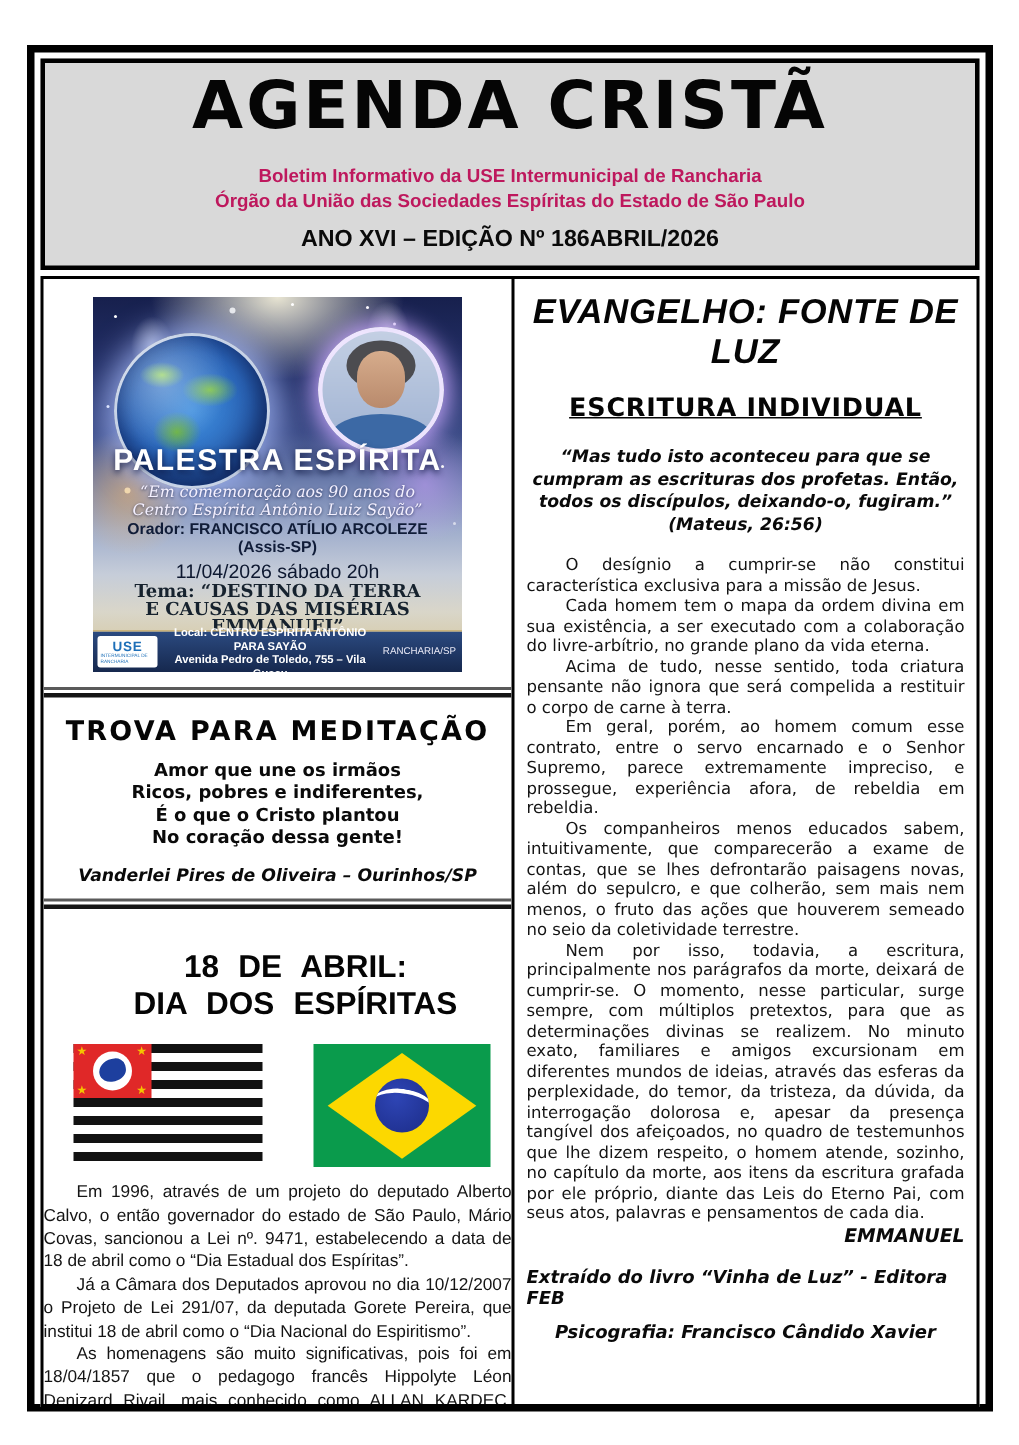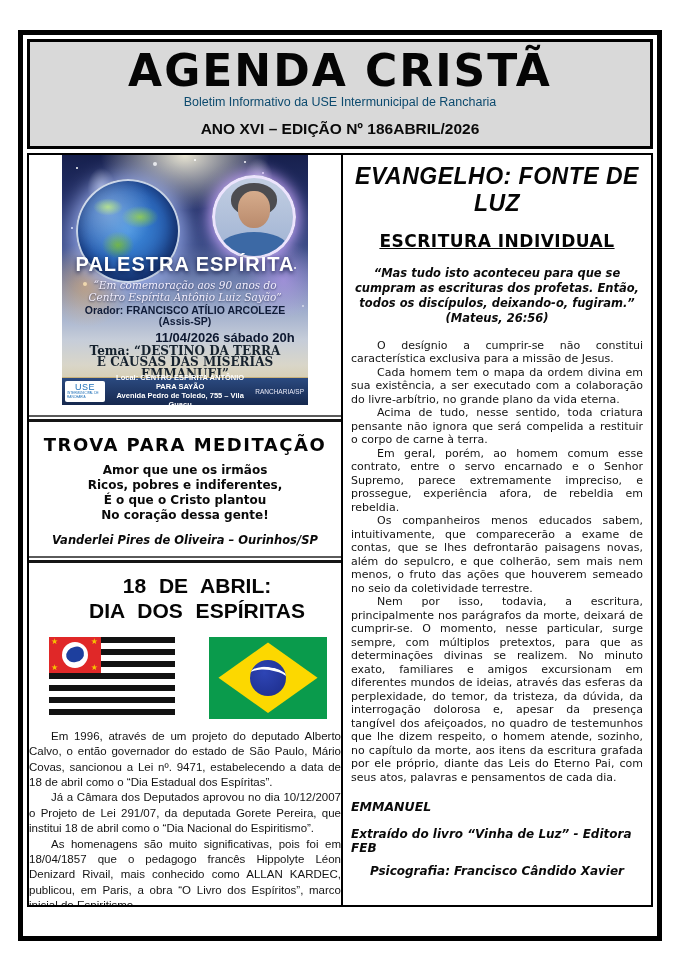--- a/index.html
+++ b/index.html
@@ -3,30 +3,30 @@
 <meta charset="utf-8">
 <style>
   html,body{margin:0;padding:0;background:#ffffff;}
   body{width:679px;height:963px;position:relative;font-family:"Liberation Sans",sans-serif;color:#1a1a1a;-webkit-font-smoothing:antialiased;}
 
   .page-frame{position:absolute;left:18px;top:30px;right:17px;bottom:22px;border:5px solid #000;padding:4px;background:#fff;}
 
   
   .header-box{border:3px solid #000;background:#d9d9d9;text-align:center;padding:6px 4px 8px;}
   .masthead{font-family:"DejaVu Sans",sans-serif;font-weight:bold;font-size:44px;letter-spacing:2px;line-height:1.05;color:#050505;}
-  .subtitle{font-weight:normal;font-size:12.5px;line-height:1.32;margin-top:0;color:#0c4a6e;}
+  .subtitle{font-weight:bold;font-size:12.5px;line-height:1.32;margin-top:15px;color:#be185d;}
   .edition-row{display:flex;justify-content:center;font-weight:bold;font-size:15.5px;margin-top:9px;color:#0a0a0a;}
 
   
   .content-box{border:2px solid #000;margin-top:4px;height:750px;display:flex;overflow:hidden;background:#fff;}
   .left-col{width:312px;border-right:2px solid #000;overflow:hidden;}
   .right-col{flex:1;overflow:hidden;padding:6px 8px 0;}
 
   
-  .poster{position:relative;width:246px;height:250px;margin:0 auto 10px;overflow:hidden;
+  .poster{position:relative;width:246px;height:250px;margin:12px auto 10px;overflow:hidden;
     background:
       radial-gradient(ellipse 130px 85px at 50% 0%, rgba(255,250,225,.9), rgba(255,250,225,0) 65%),
       radial-gradient(ellipse 20px 28px at 16% 13%, rgba(255,255,255,.55), rgba(255,255,255,0) 70%),
       radial-gradient(ellipse 20px 28px at 80% 9%, rgba(255,255,255,.5), rgba(255,255,255,0) 70%),
       radial-gradient(circle 60px at 10% 52%, rgba(255,180,80,.5), rgba(255,180,80,0) 70%),
       radial-gradient(circle 55px at 90% 50%, rgba(205,160,255,.5), rgba(205,160,255,0) 70%),
       linear-gradient(180deg,#17204d 0%,#232f66 18%,#3a4a85 36%,#6e7fae 50%,#9fadcc 62%,#c6cdd9 74%,#d9d6c9 84%,#d6c9a4 94%,#c9bb95 100%);}
   .poster-stars{position:absolute;left:0;top:0;width:2px;height:2px;border-radius:50%;
     box-shadow:14px 12px 0 0 #fff,44px 32px 0 0 rgba(255,255,255,.8),200px 17px 0 0 rgba(255,255,255,.9),
     226px 62px 0 1px rgba(255,255,220,.9),182px 6px 0 0 #fff,92px 8px 0 1px rgba(255,255,255,.8),
@@ -43,40 +43,40 @@
     box-shadow:0 0 20px 6px rgba(170,190,255,.75), inset -6px -8px 18px rgba(0,0,30,.45);}
   .speaker-photo{position:absolute;right:12px;top:20px;width:78px;height:78px;border-radius:50%;overflow:hidden;
     border:3px solid rgba(240,230,255,.95);box-shadow:0 0 14px 4px rgba(205,170,255,.85);
     background:linear-gradient(180deg,#c3cfe3 0%,#9fb2d2 100%);}
   .speaker-photo .hair{position:absolute;left:21%;top:7%;width:58%;height:42%;background:#4c4c50;border-radius:50% 50% 46% 46%;}
   .speaker-photo .face{position:absolute;left:29%;top:17%;width:42%;height:48%;background:linear-gradient(180deg,#d6ac8c,#b98a6c);border-radius:46%;}
   .speaker-photo .shirt{position:absolute;left:6%;bottom:-10%;width:88%;height:40%;background:#3c69a5;border-radius:50% 50% 0 0;}
   .p-title{position:absolute;top:98px;width:100%;text-align:center;color:#fff;font-weight:bold;font-size:20px;letter-spacing:1px;text-shadow:0 2px 4px rgba(10,20,60,.85);}
   .p-sub{position:absolute;top:124px;width:100%;text-align:center;font-family:"DejaVu Serif",serif;font-style:italic;font-size:10.5px;line-height:12px;color:#f4f0ff;text-shadow:0 1px 2px rgba(10,20,60,.7);}
   .p-orador{position:absolute;top:150px;width:100%;text-align:center;font-weight:bold;font-size:10.5px;line-height:11.5px;color:#101c38;}
-  .p-date{position:absolute;top:175px;width:100%;text-align:center;font-weight:bold;font-size:13px;color:#0d1830;padding-left:40px;}
+  .p-date{position:absolute;top:175px;width:100%;text-align:center;font-weight:normal;font-size:13px;color:#0d1830;}
   .p-tema{position:absolute;top:191px;width:100%;text-align:center;font-family:"DejaVu Serif",serif;font-weight:bold;font-size:12px;line-height:11.5px;color:#16222e;}
   .p-bar{position:absolute;left:0;right:0;bottom:0;height:27px;background:linear-gradient(180deg,#2b4a80,#16284e);display:flex;align-items:center;border-top:1px solid #c9b27c;}
   .use-logo{background:#fff;width:40px;height:21px;margin-left:3px;border-radius:2px;display:flex;flex-direction:column;align-items:center;justify-content:center;line-height:1;}
-  .use-logo .use-txt{color:#1d6fb8;font-weight:normal;font-size:9px;letter-spacing:.5px;}
+  .use-logo .use-txt{color:#1d6fb8;font-weight:bold;font-size:9px;letter-spacing:.5px;}
   .use-logo .use-sub{color:#1d6fb8;font-size:3.5px;transform:scale(.9);}
   .p-venue{flex:1;text-align:center;color:#fff;font-weight:bold;font-size:7.5px;line-height:9px;}
   .p-citytag{color:#e8e8f5;font-size:6.5px;margin-right:4px;white-space:nowrap;}
 
   
   .sep{height:2px;border-top:2px solid #5a5a5a;border-bottom:3px solid #151515;margin:0;}
 
   
   .trova{text-align:center;font-family:"DejaVu Sans",sans-serif;}
   .trova-title{font-weight:bold;font-size:18px;letter-spacing:1.5px;margin-top:12px;color:#050505;}
   .trova-poem{font-weight:bold;font-size:12px;line-height:15px;margin-top:8px;color:#0a0a0a;}
   .trova-author{font-weight:bold;font-style:italic;font-size:11.5px;margin:10px 0 9px;color:#0a0a0a;}
 
   
-  .abril-title{text-align:center;font-weight:bold;font-size:21px;line-height:25px;word-spacing:7px;margin-top:10px;color:#050505;padding-left:24px;}
+  .abril-title{text-align:center;font-weight:bold;font-size:21px;line-height:25px;word-spacing:7px;margin-top:26px;color:#050505;padding-left:24px;}
   .flags-row{display:flex;justify-content:space-between;align-items:flex-start;padding:0 14px 0 20px;margin:14px 0 10px;}
 
   .sp-flag{position:relative;width:126px;height:78px;background:repeating-linear-gradient(180deg,#121212 0px,#121212 6px,#ffffff 6px,#ffffff 12px);}
   .sp-canton{position:absolute;left:0;top:0;width:52px;height:36px;background:#e02828;}
   .sp-circle{position:absolute;left:13px;top:5px;width:26px;height:26px;border-radius:50%;background:#fff;}
   .sp-map{position:absolute;left:4px;top:5px;width:18px;height:15px;background:#1d3f9e;border-radius:58% 42% 52% 48%;transform:rotate(-12deg);}
   .sp-star{position:absolute;color:#f5c400;font-size:8px;line-height:8px;}
   .sp-star.s1{left:2px;top:1px;} .sp-star.s2{right:3px;top:1px;} .sp-star.s3{left:2px;bottom:1px;} .sp-star.s4{right:3px;bottom:1px;}
 
   .br-flag{position:relative;width:118px;height:82px;background:#0a9b4c;}
@@ -86,33 +86,34 @@
 
   .left-paragraphs{padding:0 0;font-size:11.5px;line-height:15.4px;text-align:justify;color:#141414;}
   .left-paragraphs p{margin:0;text-indent:22px;}
 
   
   .ev-title{text-align:center;font-weight:bold;font-style:italic;font-size:23px;letter-spacing:.5px;margin-top:2px;color:#050505;}
   .ev-sub{text-align:center;font-family:"DejaVu Sans",sans-serif;font-weight:bold;font-size:17px;letter-spacing:.5px;margin-top:14px;color:#050505;text-decoration:underline;}
   .ev-quote{text-align:center;font-family:"DejaVu Sans",sans-serif;font-weight:bold;font-style:italic;font-size:11.5px;line-height:15px;margin-top:15px;color:#0a0a0a;}
   .ev-body{margin-top:13px;font-family:"DejaVu Sans",sans-serif;font-size:11px;line-height:13.5px;text-align:justify;color:#141414;}
   .ev-body p{margin:0;text-indent:26px;}
-  .ev-sign{text-align:left;font-family:"DejaVu Sans",sans-serif;font-weight:bold;font-style:italic;font-size:12.5px;margin-top:15px;color:#0a0a0a;}
+  .ev-sign{text-align:right;font-family:"DejaVu Sans",sans-serif;font-weight:bold;font-style:italic;font-size:12.5px;color:#0a0a0a;}
   .ev-source{text-align:left;font-family:"DejaVu Sans",sans-serif;font-weight:bold;font-style:italic;font-size:12px;margin-top:13px;color:#0a0a0a;}
   .ev-psico{text-align:center;font-family:"DejaVu Sans",sans-serif;font-weight:bold;font-style:italic;font-size:12px;margin-top:9px;color:#0a0a0a;}
 </style>
 </head>
 <body>
 
 <div class="page-frame">
 
   <div class="header-box">
     <div class="masthead">AGENDA CRISTÃ</div>
     <div class="subtitle">
       <div>Boletim Informativo da USE Intermunicipal de Rancharia</div>
+      <div>Órgão da União das Sociedades Espíritas do Estado de São Paulo</div>
     </div>
     <div class="edition-row">
       <span>ANO XVI – EDIÇÃO Nº 186</span>
       <span>ABRIL/2026</span>
     </div>
   </div>
 
   <div class="content-box">
 
     <div class="left-col">

